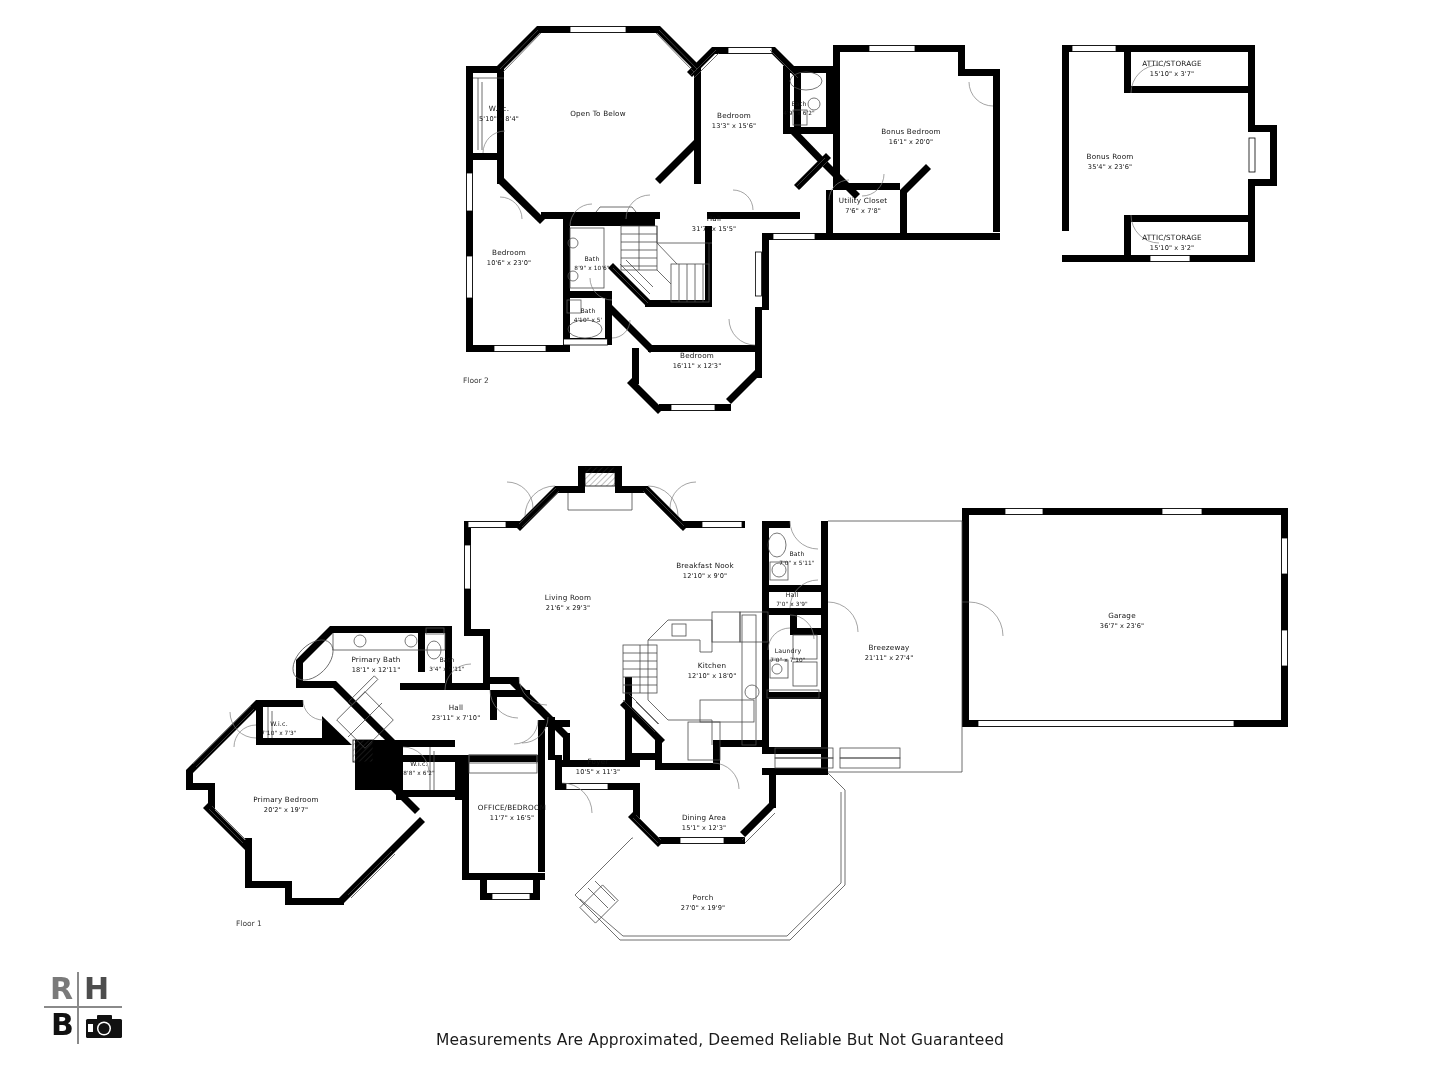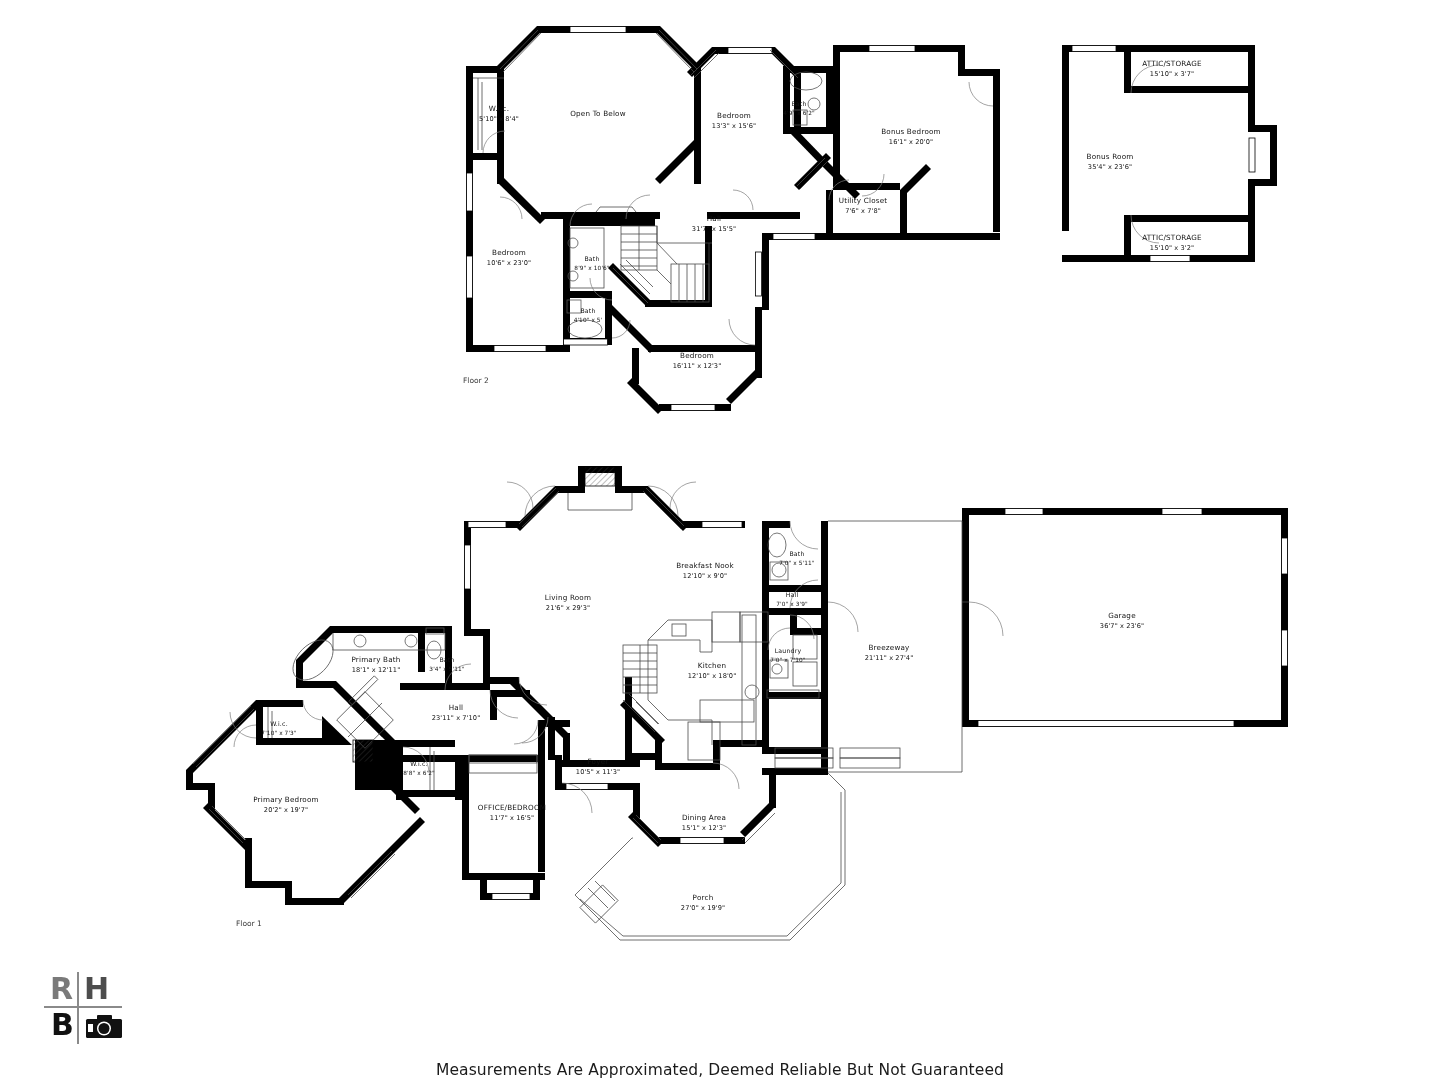--- a/index.html
+++ b/index.html
@@ -59,21 +59,20 @@
   .footer-note {
     position: absolute;
     left: 0;
     top: 1031px;
     width: 1440px;
     text-align: center;
     font-size: 15.5px;
     color: #1b1b1b;
     font-family: "DejaVu Sans", "Liberation Sans", sans-serif;
     letter-spacing: 0.1px;
-    margin-top: 30px;
   }
   
   .logo {
     position: absolute;
     left: 44px;
     top: 972px;
     width: 96px;
     height: 72px;
   }
   .logo-grid {

